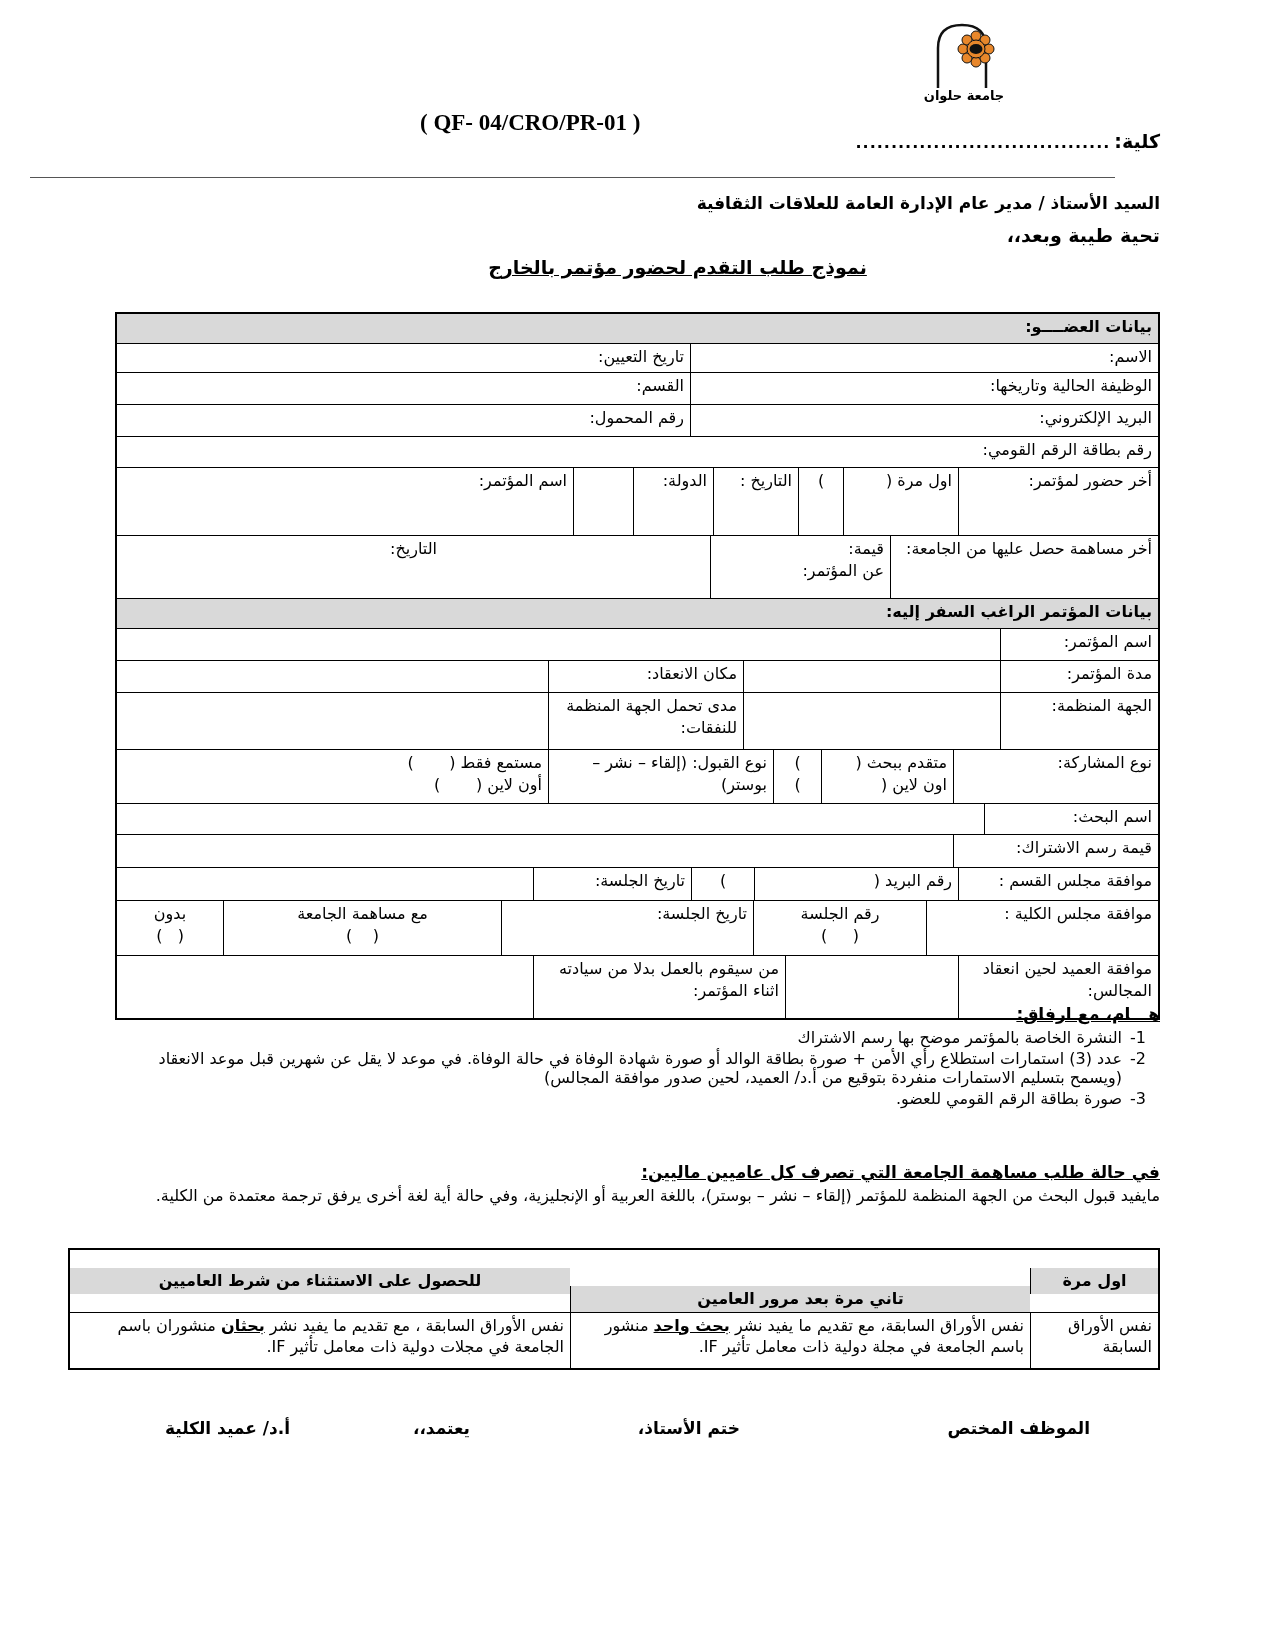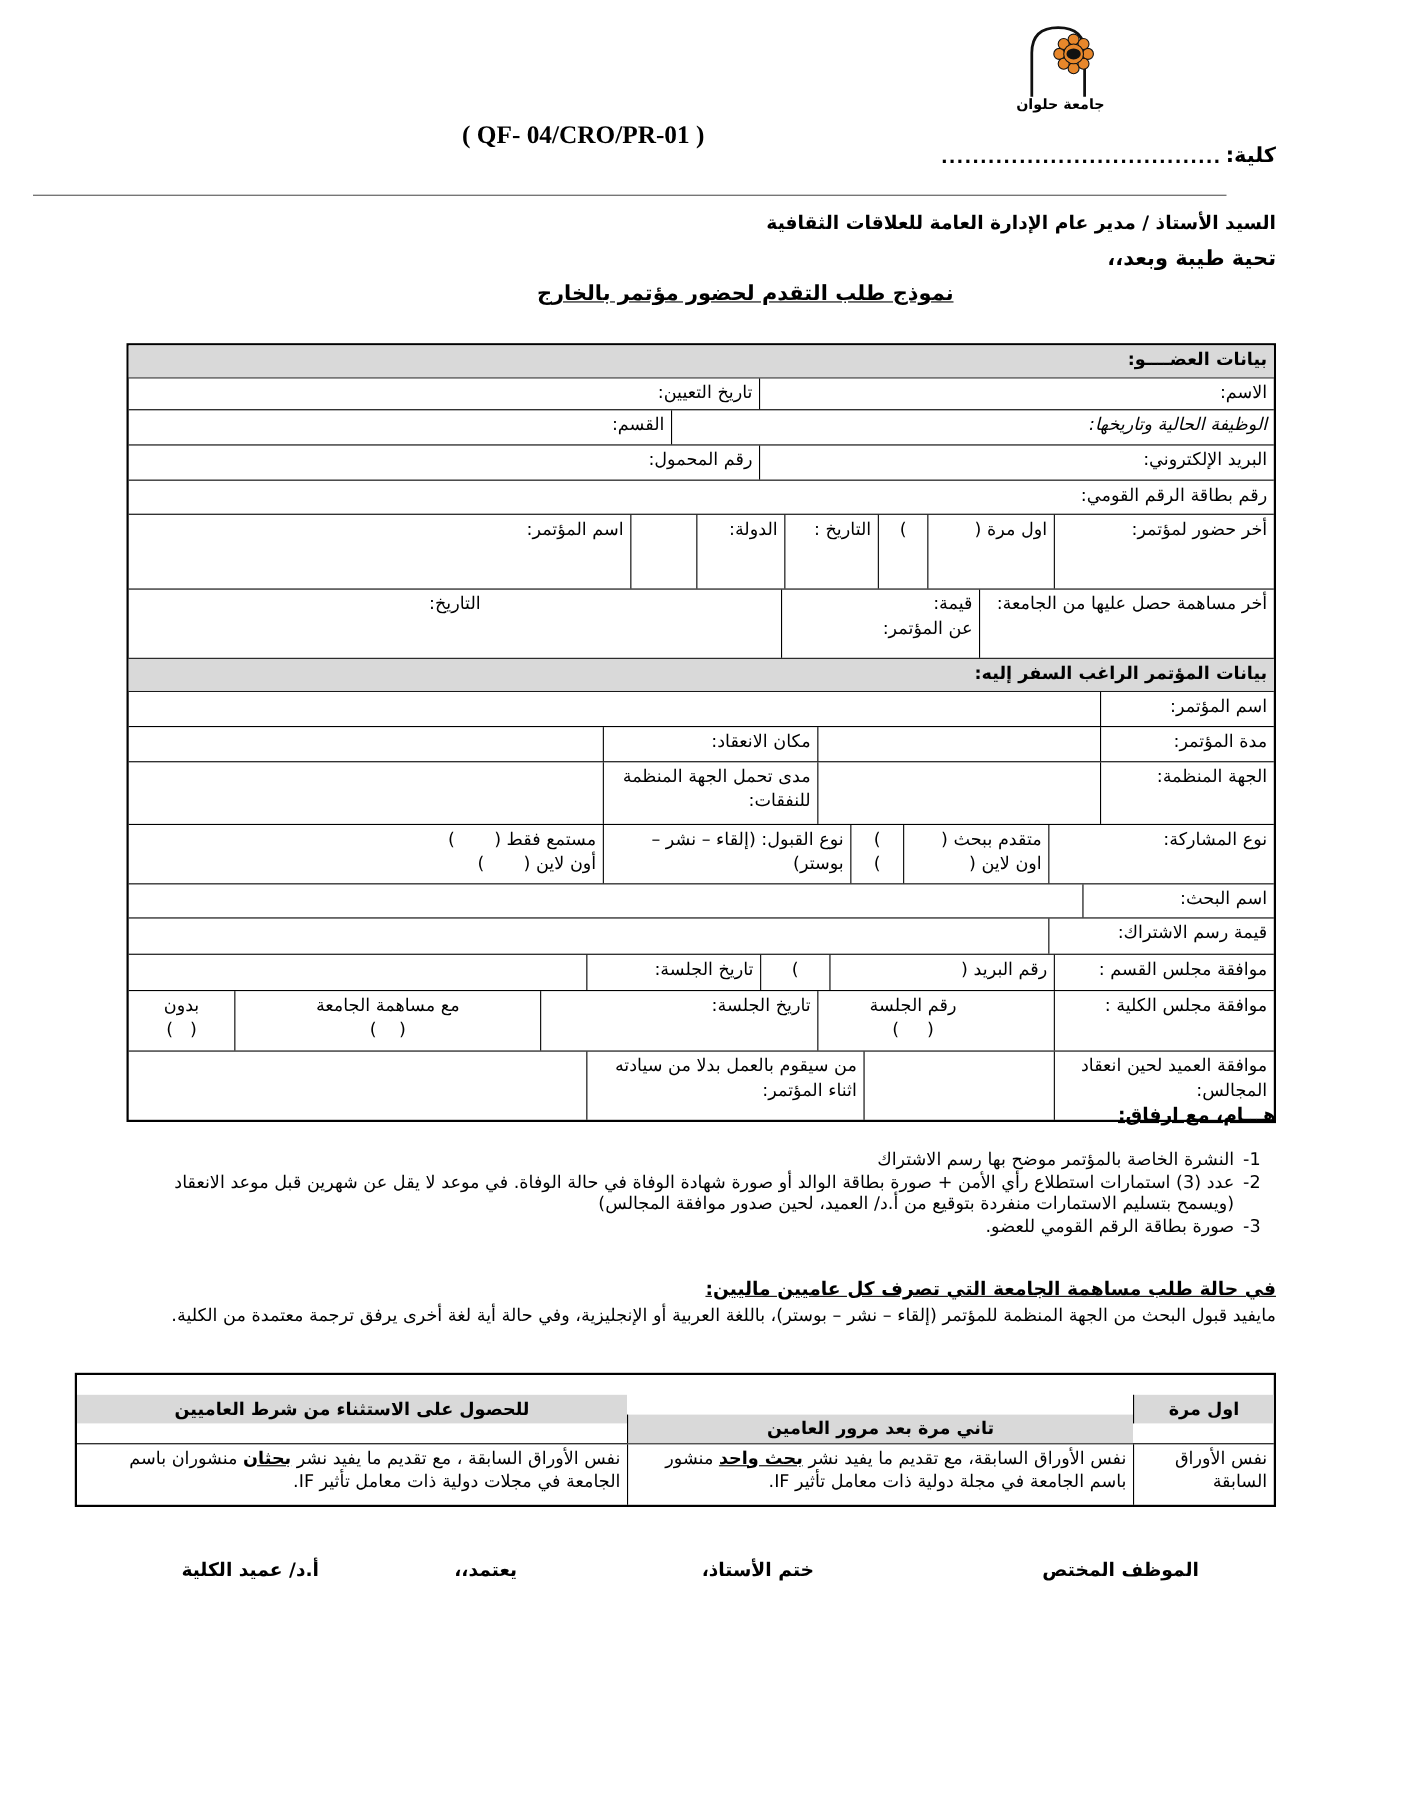--- a/index.html
+++ b/index.html
@@ -20,21 +20,21 @@
   .tbl{position:absolute;top:312px;right:115px;width:1045px;border:2px solid #000;box-sizing:border-box;}
   .tr{display:flex;border-top:1px solid #000;align-items:stretch;}
   .tr:first-child{border-top:none;}
   .td{border-left:1px solid #000;padding:2px 6px;box-sizing:border-box;flex-shrink:0;font-size:16px;line-height:1.35;}
   .td:last-child{border-left:none;}
   .grow{flex:1 1 auto;}
   .gray{background:#d9d9d9;font-weight:bold;}
   .center{text-align:center;}
   
   .important{position:absolute;top:1004px;right:115px;width:1045px;font-size:16px;}
-  .important .title{font-weight:bold;font-size:17px;text-decoration:underline;margin-bottom:20px;}
+  .important .title{font-weight:bold;font-size:17px;text-decoration:underline;margin-bottom:4px;}
   .item{display:flex;gap:8px;padding-right:14px;margin-bottom:2px;}
   .item .num{flex-shrink:0;}
   .item .txt{flex:1;}
   .cond{position:absolute;top:1162px;right:115px;width:1045px;font-size:16px;}
   .cond .title{font-weight:bold;font-size:17px;text-decoration:underline;margin-bottom:4px;}
   .btbl{position:absolute;top:1248px;right:115px;width:1092px;border:2px solid #000;box-sizing:border-box;font-size:15.5px;}
   .btbl .hd{min-height:30px;align-items:center;}
   .btbl .hd .td{font-weight:bold;text-align:center;}
   .btbl .bd .td{min-height:55px;}
   .bold-u{font-weight:bold;text-decoration:underline;text-align:right;}
@@ -87,21 +87,21 @@
     <div class="tr" style="min-height:29px;">
       <div class="td gray grow">بيانات العضــــو:</div>
     </div>
 
     <div class="tr" style="min-height:28px;">
       <div class="td" style="width:468px;">الاسم:</div>
       <div class="td grow">تاريخ التعيين:</div>
     </div>
 
     <div class="tr" style="min-height:31px;">
-      <div class="td" style="width:548px;font-style:italic;">الوظيفة الحالية وتاريخها:</div>
+      <div class="td" style="width:468px;">الوظيفة الحالية وتاريخها:</div>
       <div class="td grow">القسم:</div>
     </div>
 
     <div class="tr" style="min-height:31px;">
       <div class="td" style="width:468px;">البريد الإلكتروني:</div>
       <div class="td grow">رقم المحمول:</div>
     </div>
 
     <div class="tr" style="min-height:30px;">
       <div class="td grow">رقم بطاقة الرقم القومي:</div>
@@ -178,21 +178,21 @@
 
     <div class="tr" style="min-height:32px;">
       <div class="td" style="width:200px;">موافقة مجلس القسم :</div>
       <div class="td" style="width:204px;">رقم البريد (</div>
       <div class="td center" style="width:63px;">)</div>
       <div class="td" style="width:158px;">تاريخ الجلسة:</div>
       <div class="td grow"></div>
     </div>
 
     <div class="tr" style="min-height:54px;">
-      <div class="td" style="width:200px;margin-left:42px;">موافقة مجلس الكلية :</div>
+      <div class="td" style="width:232px;">موافقة مجلس الكلية :</div>
       <div class="td center" style="width:173px;">
         <div>رقم الجلسة</div>
         <div>(&nbsp;&nbsp;&nbsp;&nbsp;&nbsp;)</div>
       </div>
       <div class="td" style="width:252px;">تاريخ الجلسة:</div>
       <div class="td center" style="width:278px;">
         <div>مع مساهمة الجامعة</div>
         <div>(&nbsp;&nbsp;&nbsp;&nbsp;)</div>
       </div>
       <div class="td grow center">

